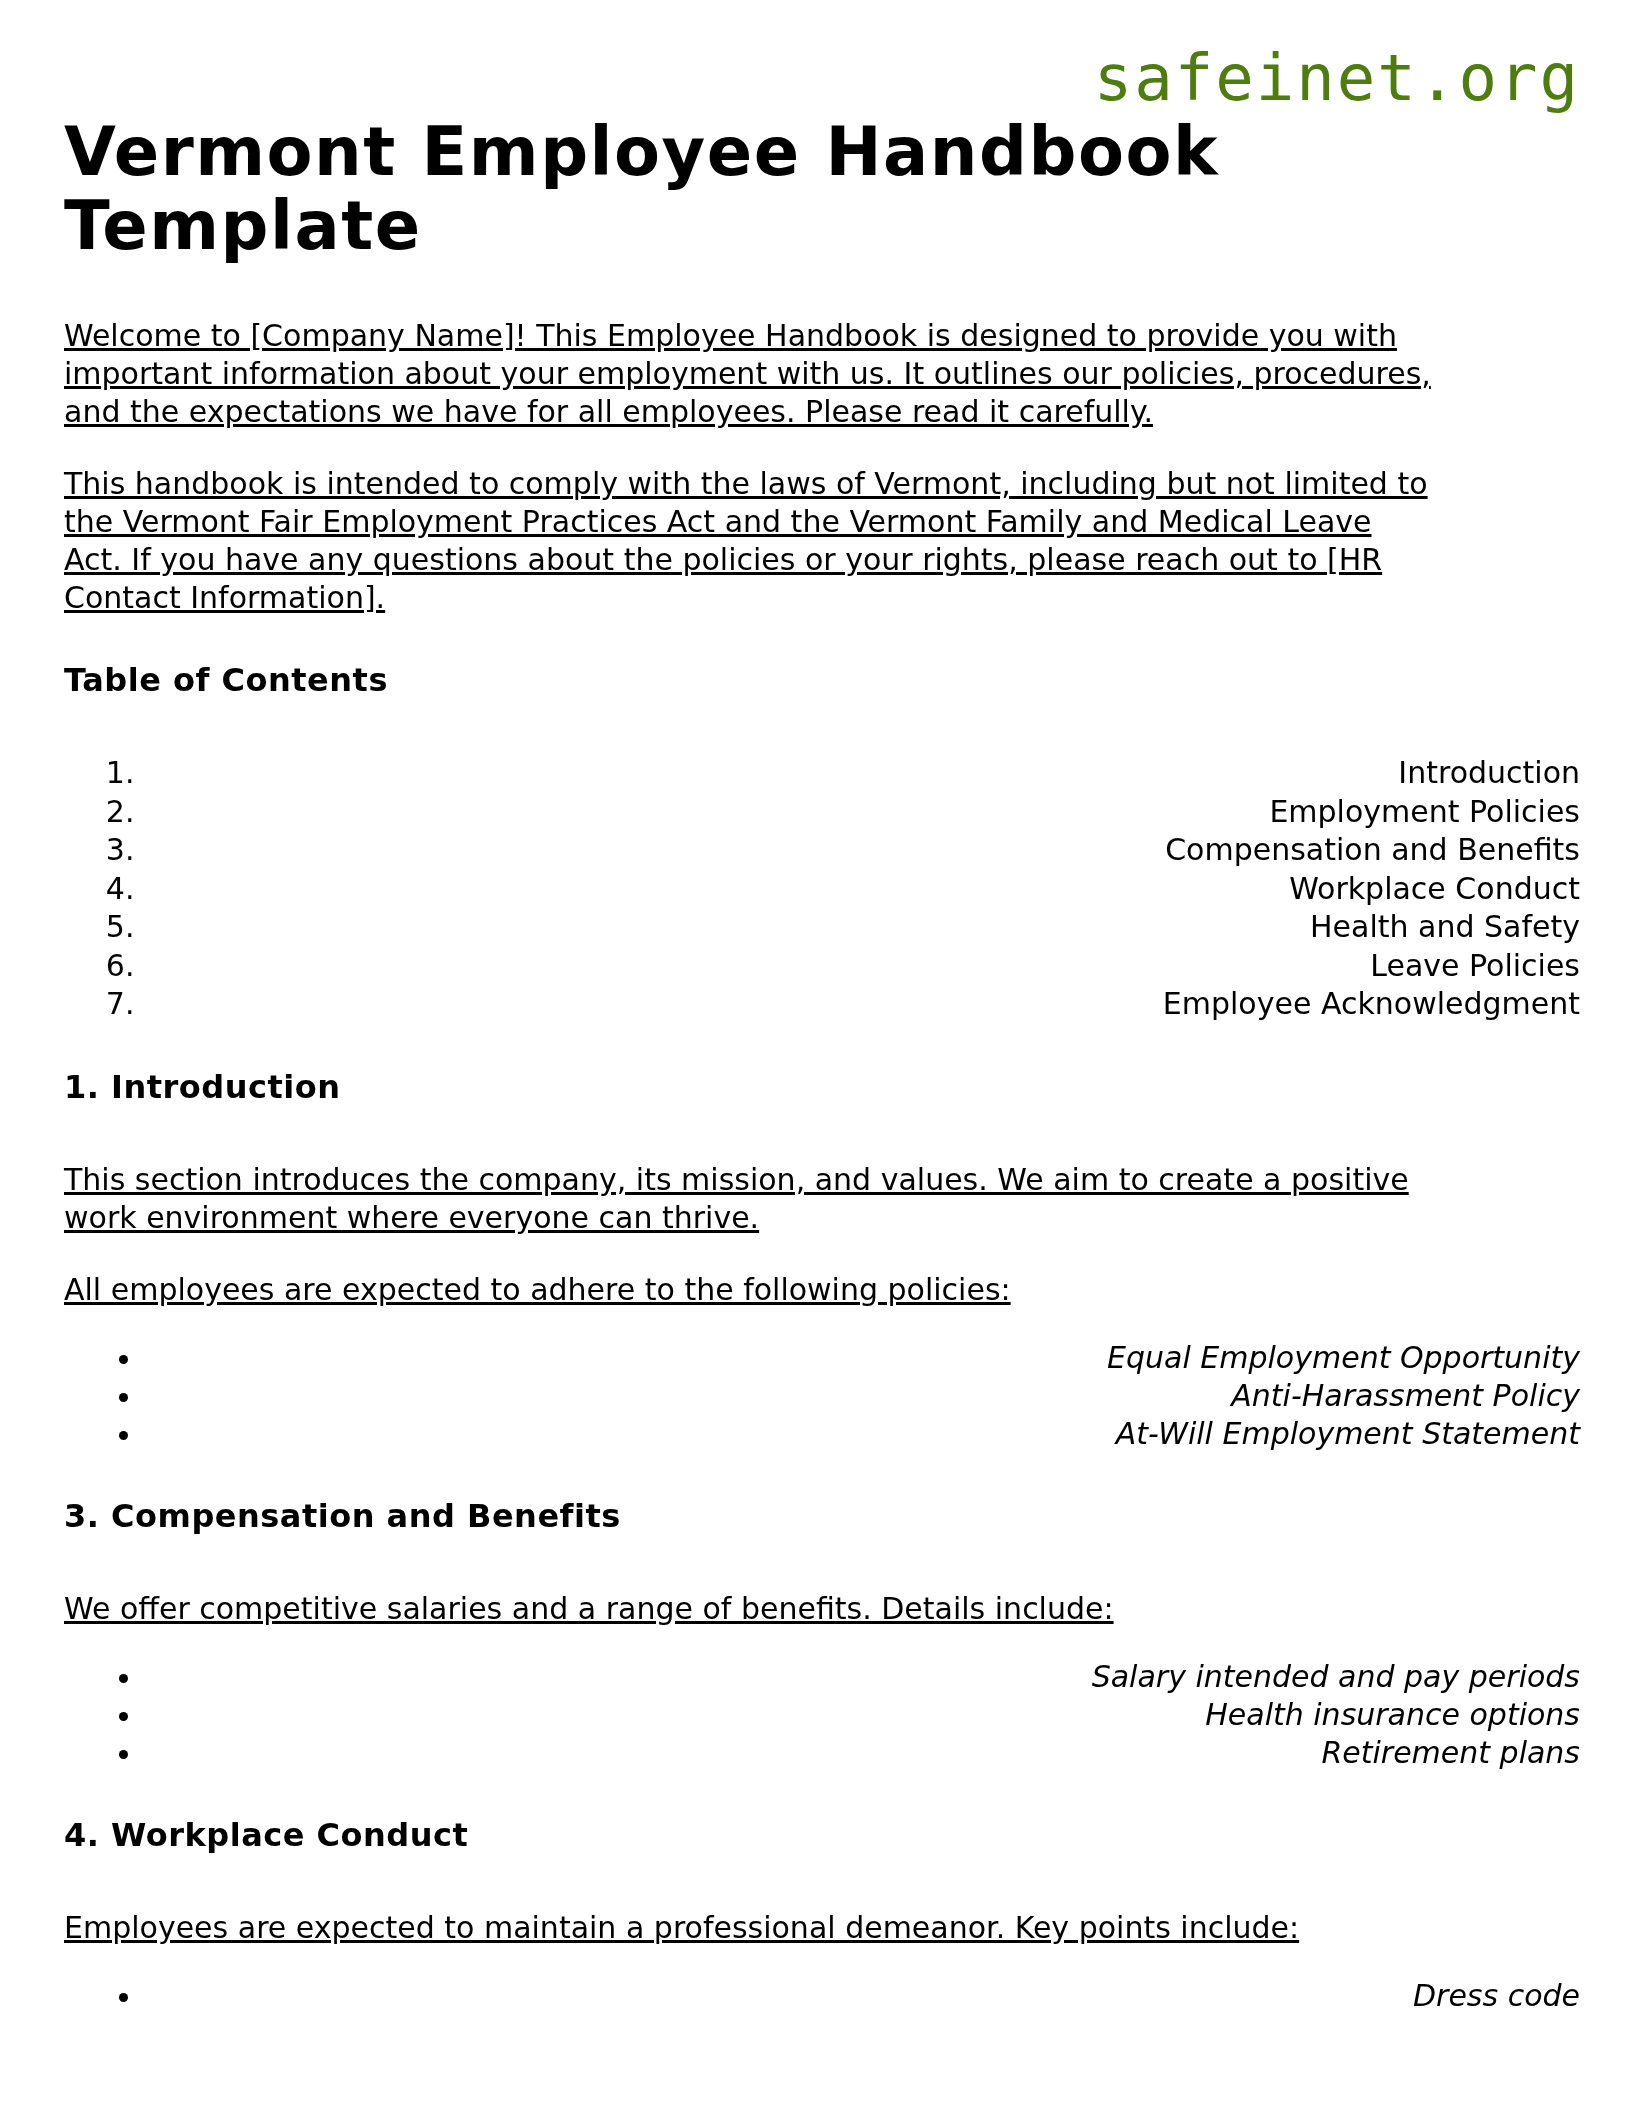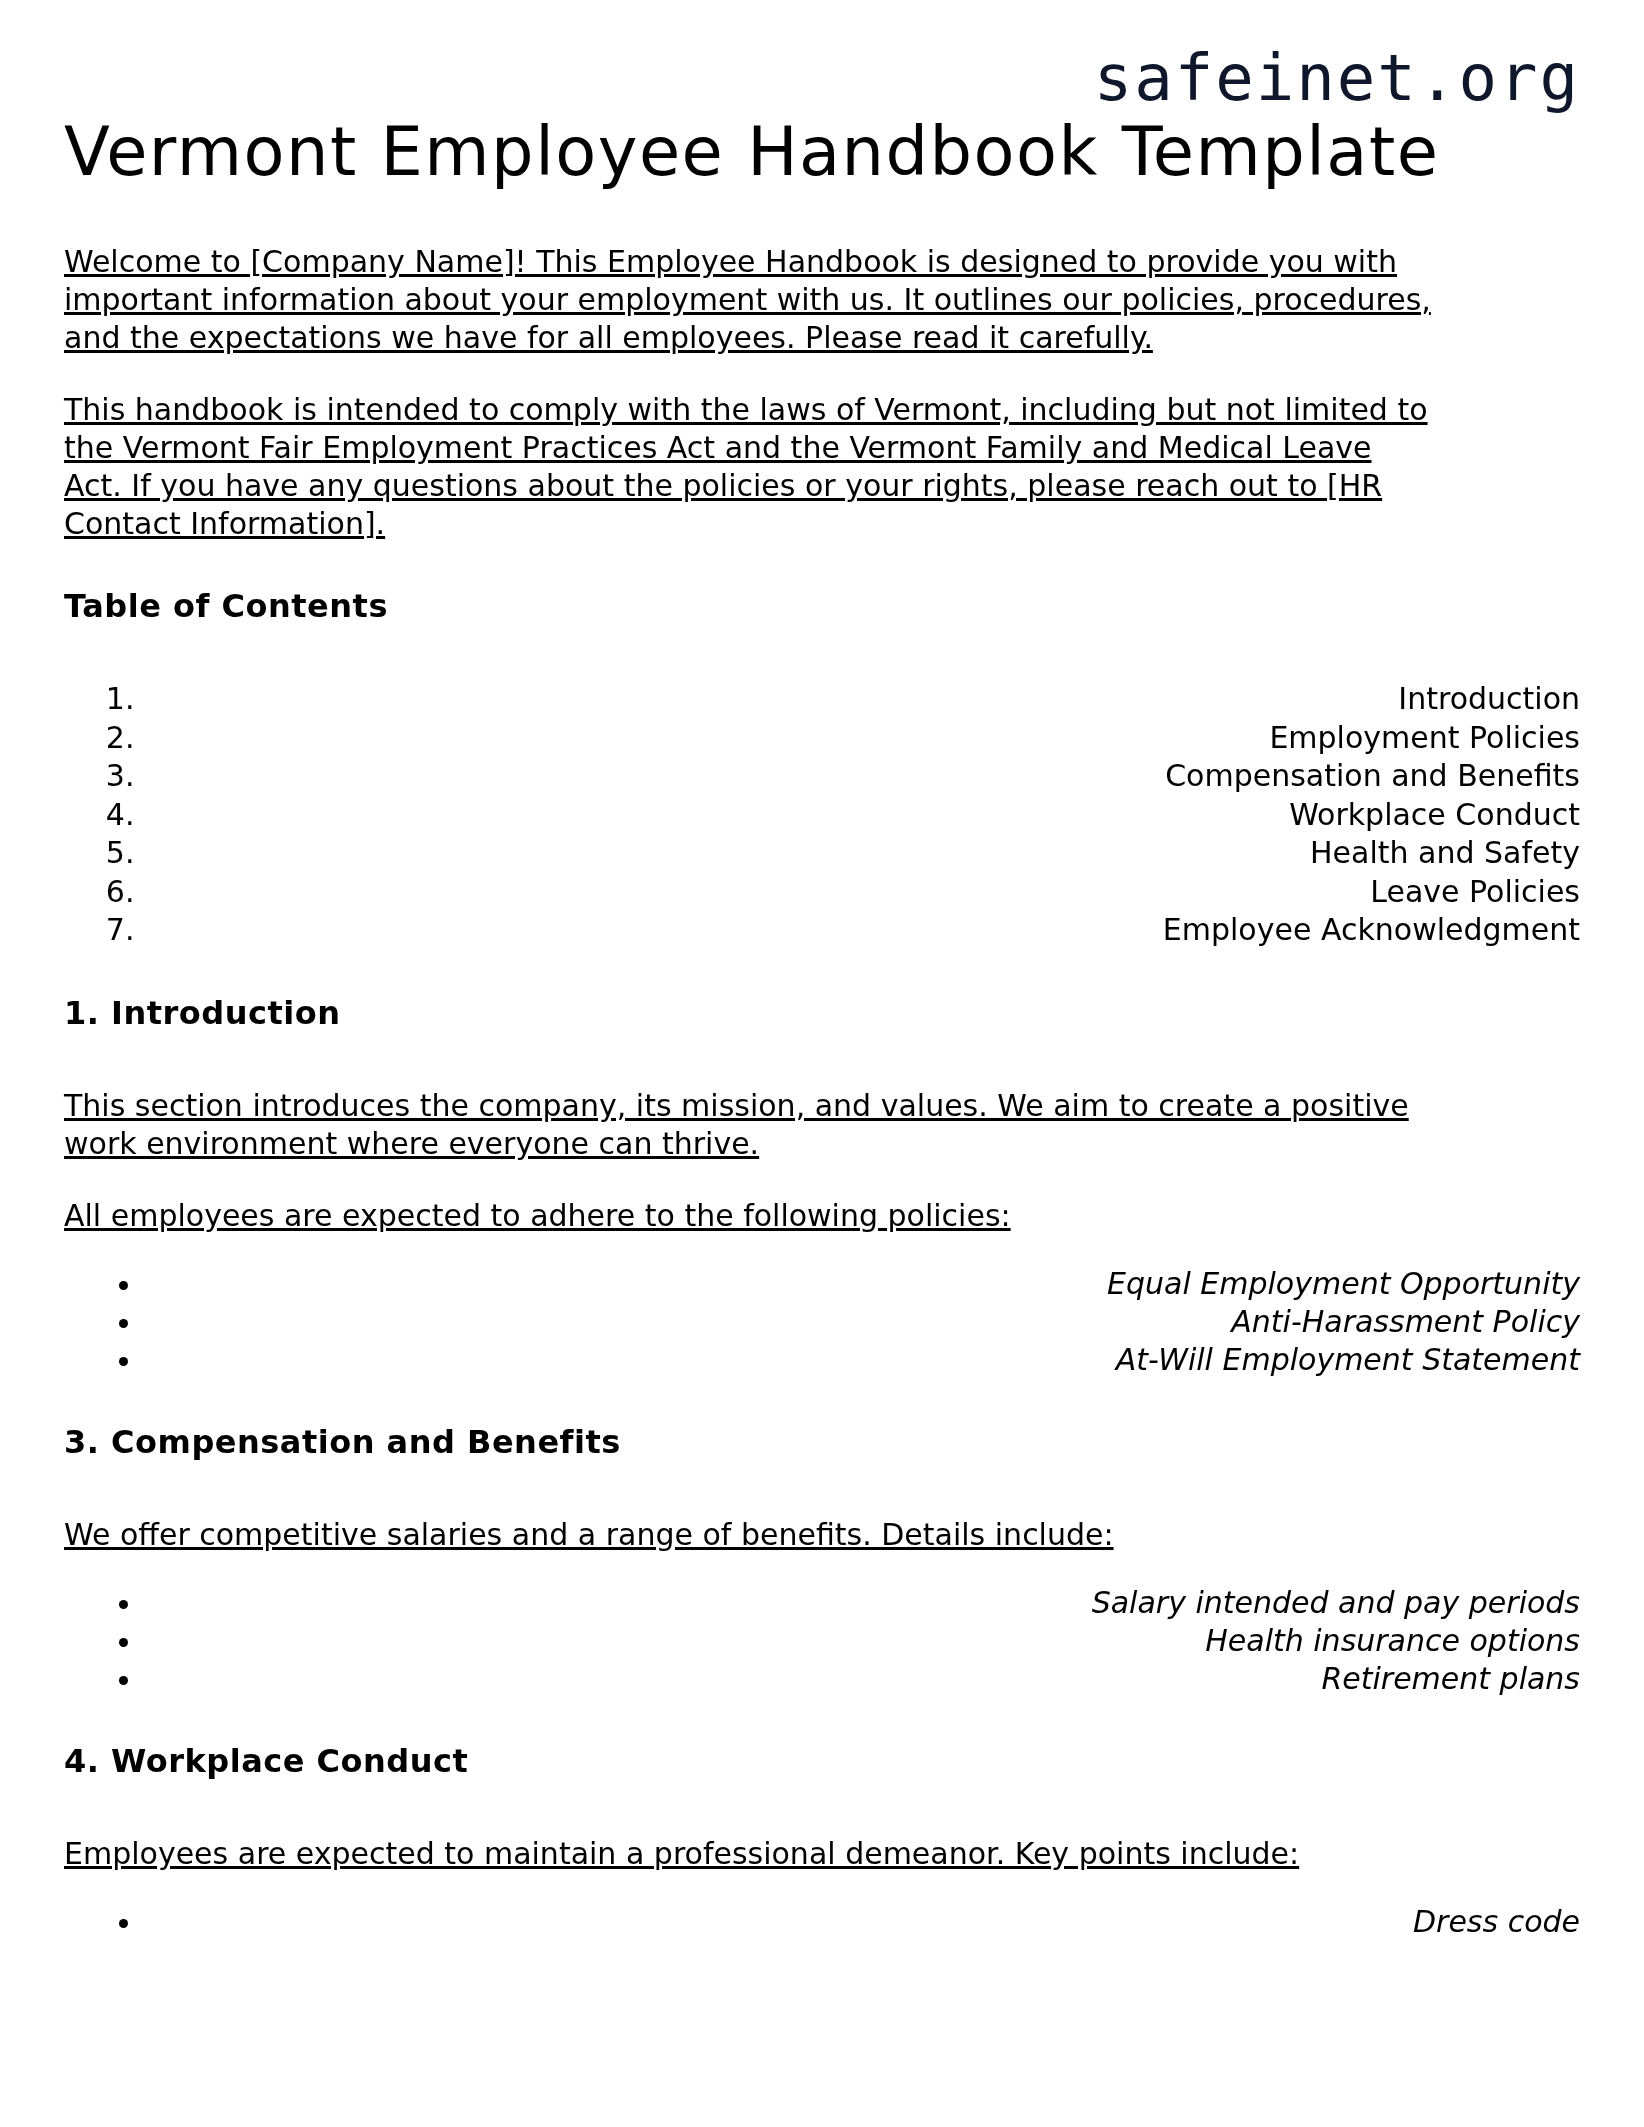--- a/index.html
+++ b/index.html
@@ -22,29 +22,29 @@
     padding: 0 64px;
   }
   .domain {
     position: absolute;
     top: 46px;
     right: 64px;
     font-family: "DejaVu Sans Mono", "Liberation Mono", monospace;
     font-size: 64px;
     line-height: 1;
     letter-spacing: 2px;
-    color: #0f172a;
+    color: #4d7c0f;
     white-space: nowrap;
   }
   h1 {
     margin: 0 0 54px 0;
     padding-top: 115px;
     font-size: 67px;
     line-height: 74px;
-    font-weight: 400;
+    font-weight: 700;
     letter-spacing: 1.5px;
   }
   h2 {
     margin: 35px 0 46px 0;
     font-size: 32px;
     line-height: 56px;
     font-weight: 700;
     letter-spacing: 0.5px;
   }
   p.para {

